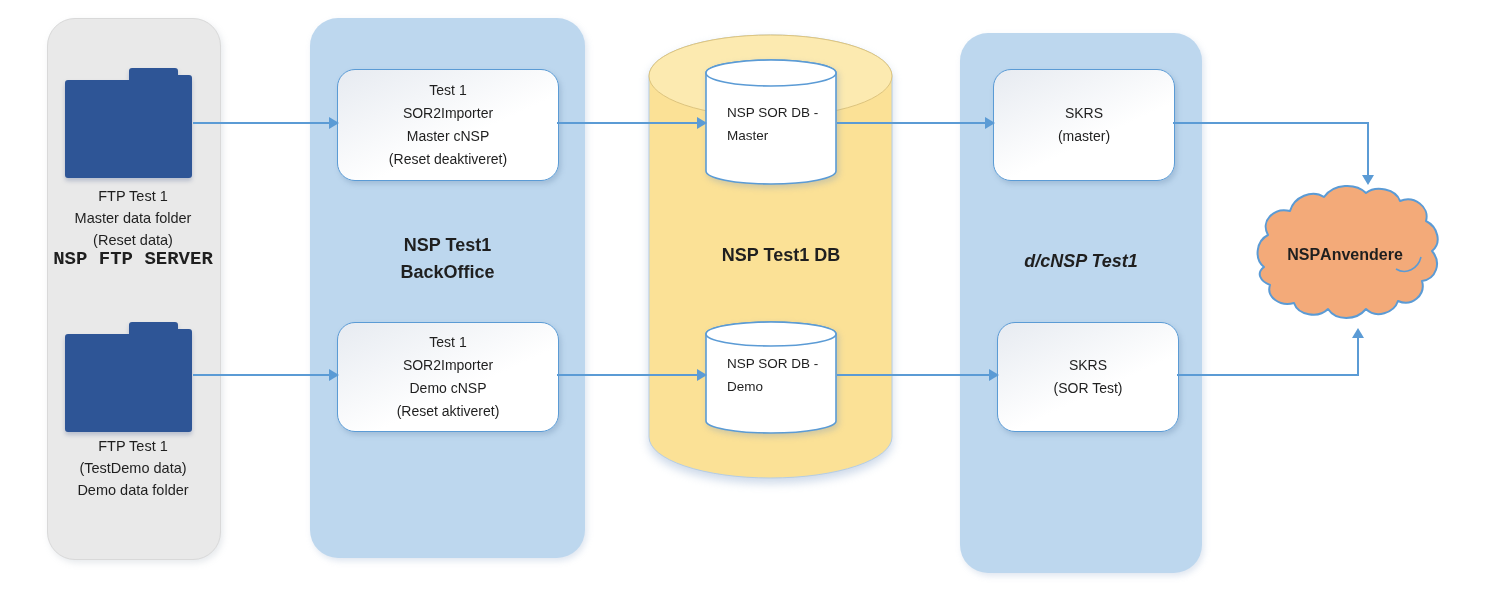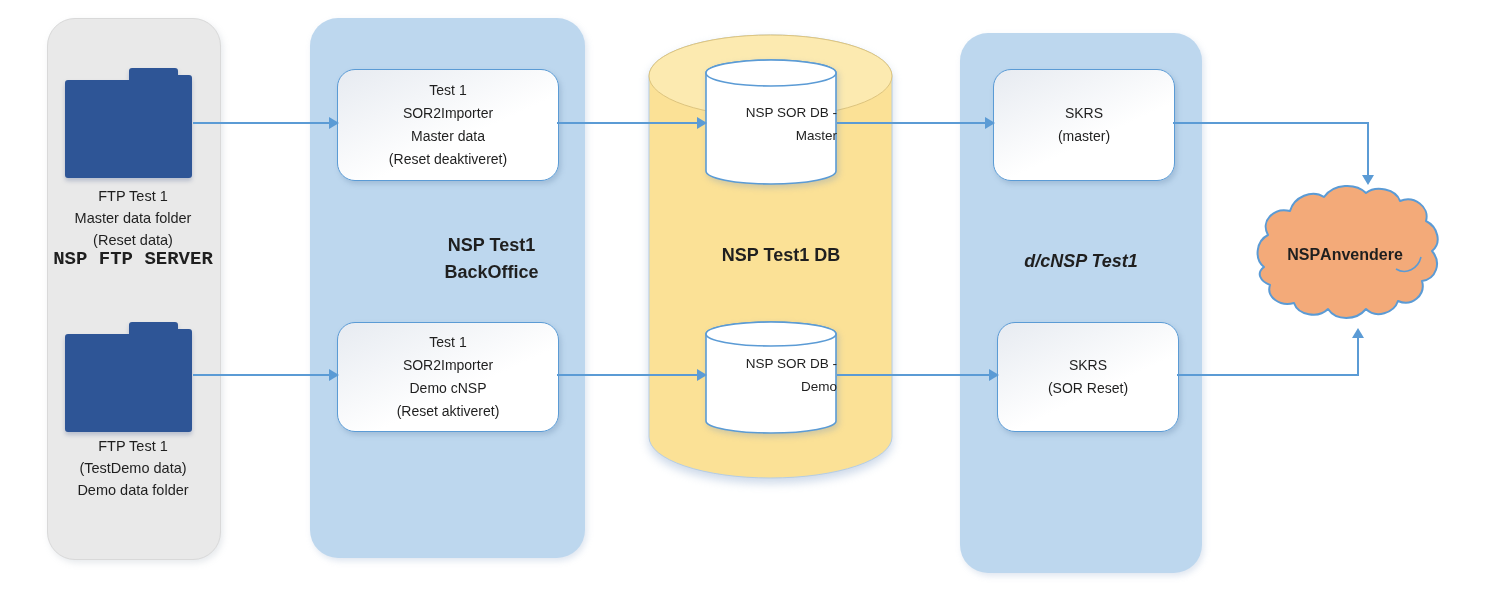--- a/index.html
+++ b/index.html
@@ -13,21 +13,21 @@
   .wbox{
     position:absolute;border:1.6px solid var(--arrow-blue,#5b9bd5);border-radius:18px;
     background:linear-gradient(155deg,#e7ebf1 0%,#ffffff 60%);
     box-shadow:2px 3px 5px rgba(110,140,175,.35);
     display:flex;flex-direction:column;align-items:center;justify-content:center;
     text-align:center;font-size:14px;line-height:23px;
   }
   .flabel{position:absolute;text-align:center;font-size:14.5px;line-height:22px;}
   .plabel{position:absolute;text-align:center;font-weight:bold;font-size:18px;line-height:27px;}
   .plabel.big{font-size:19px;line-height:24px;}
-  .cyltext{position:absolute;text-align:right;font-size:13.5px;line-height:23px;}
+  .cyltext{position:absolute;text-align:left;font-size:13.5px;line-height:23px;padding-left:22px;}
   .harrow{position:absolute;height:2px;background:var(--arrow-blue,#5b9bd5);z-index:6;}
   .varrow{position:absolute;width:2px;background:var(--arrow-blue,#5b9bd5);z-index:6;}
   .head{position:absolute;width:0;height:0;z-index:6;}
   .head-right{border-left:10px solid var(--arrow-blue,#5b9bd5);border-top:6px solid transparent;border-bottom:6px solid transparent;}
   .head-down{border-top:10px solid var(--arrow-blue,#5b9bd5);border-left:6px solid transparent;border-right:6px solid transparent;}
   .head-up{border-bottom:10px solid var(--arrow-blue,#5b9bd5);border-left:6px solid transparent;border-right:6px solid transparent;}
   .abs{position:absolute;}
   .cloudtext{
     position:absolute;display:flex;flex-direction:row;align-items:center;justify-content:center;
     text-align:center;font-weight:bold;font-size:16px;line-height:28px;z-index:5;
@@ -58,25 +58,25 @@
     <div>FTP Test 1</div>
     <div>(TestDemo data)</div>
     <div>Demo data folder</div>
   </div>
 
   <div class="panel panel-blue" style="left:310px;top:18px;width:275px;height:540px;"></div>
 
   <div class="wbox" style="left:337px;top:69px;width:220px;height:110px;">
     <span>Test 1</span>
     <span>SOR2Importer</span>
-    <span>Master data</span>
+    <span>Master cNSP</span>
     <span>(Reset deaktiveret)</span>
   </div>
 
-  <div class="plabel" style="left:310px;top:232px;width:275px;padding-left:44px;">
+  <div class="plabel" style="left:310px;top:232px;width:275px;">
     <div>NSP Test1</div>
     <div>BackOffice</div>
   </div>
 
   <div class="wbox" style="left:337px;top:322px;width:220px;height:108px;">
     <span>Test 1</span>
     <span>SOR2Importer</span>
     <span>Demo cNSP</span>
     <span>(Reset aktiveret)</span>
   </div>
@@ -109,21 +109,21 @@
 
   <div class="wbox" style="left:993px;top:69px;width:180px;height:110px;">
     <span>SKRS</span>
     <span>(master)</span>
   </div>
 
   <div class="plabel" style="left:960px;top:248px;width:242px;font-style:italic;">d/cNSP Test1</div>
 
   <div class="wbox" style="left:997px;top:322px;width:180px;height:108px;">
     <span>SKRS</span>
-    <span>(SOR Reset)</span>
+    <span>(SOR Test)</span>
   </div>
 
   <svg class="abs" style="left:1250px;top:181px;z-index:4;" width="190" height="148" viewBox="0 0 190 148">
     <path d="M14,86 C4,78 6,60 18,54 C10,40 24,26 40,30 C44,16 62,8 74,16 C84,2 106,2 116,12 C126,4 146,8 150,20 C164,14 180,26 176,40 C188,46 192,62 182,70 C192,82 186,98 172,100 C176,114 162,126 148,120 C144,132 126,138 116,128 C106,140 86,140 78,128 C68,138 48,134 44,122 C30,126 16,116 20,104 C10,100 6,92 14,86 Z" style="fill:var(--cloud-orange,#f3aa79);stroke:var(--arrow-blue,#5b9bd5);stroke-width:2;stroke-linejoin:round;"></path>
     <path d="M171,76 C168,88 156,94 146,88" style="fill:none;stroke:var(--arrow-blue,#5b9bd5);stroke-width:1.6;"></path>
   </svg>
   <div class="cloudtext" style="left:1250px;top:181px;width:190px;height:148px;">
     <div>NSP</div>
     <div>Anvendere</div>
   </div>

